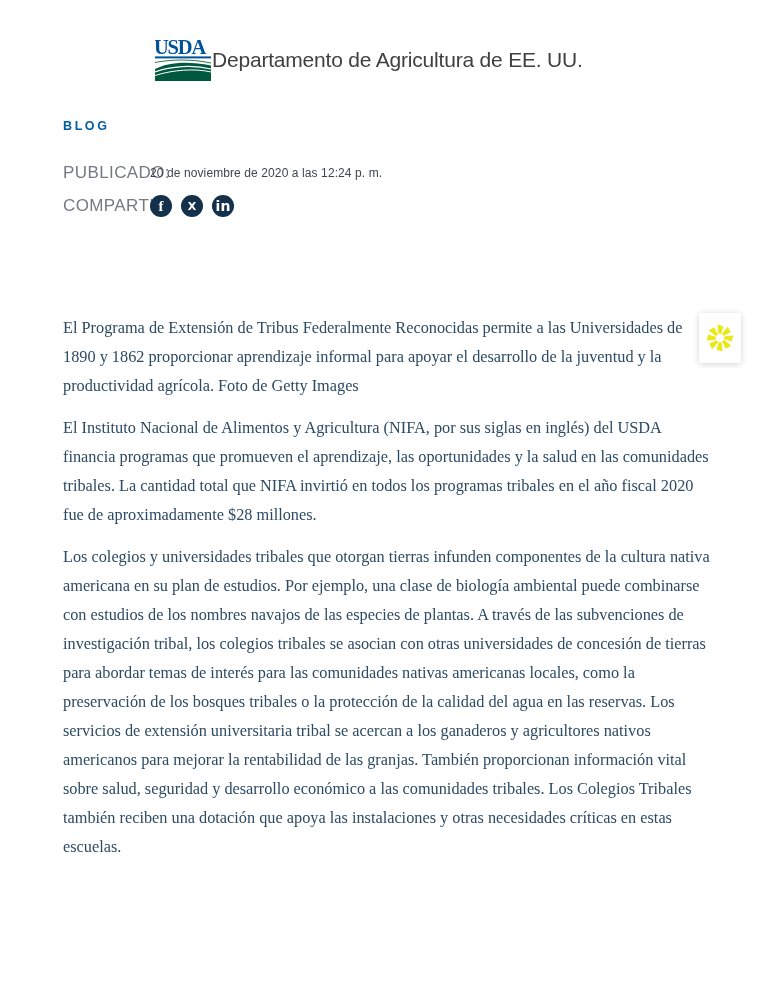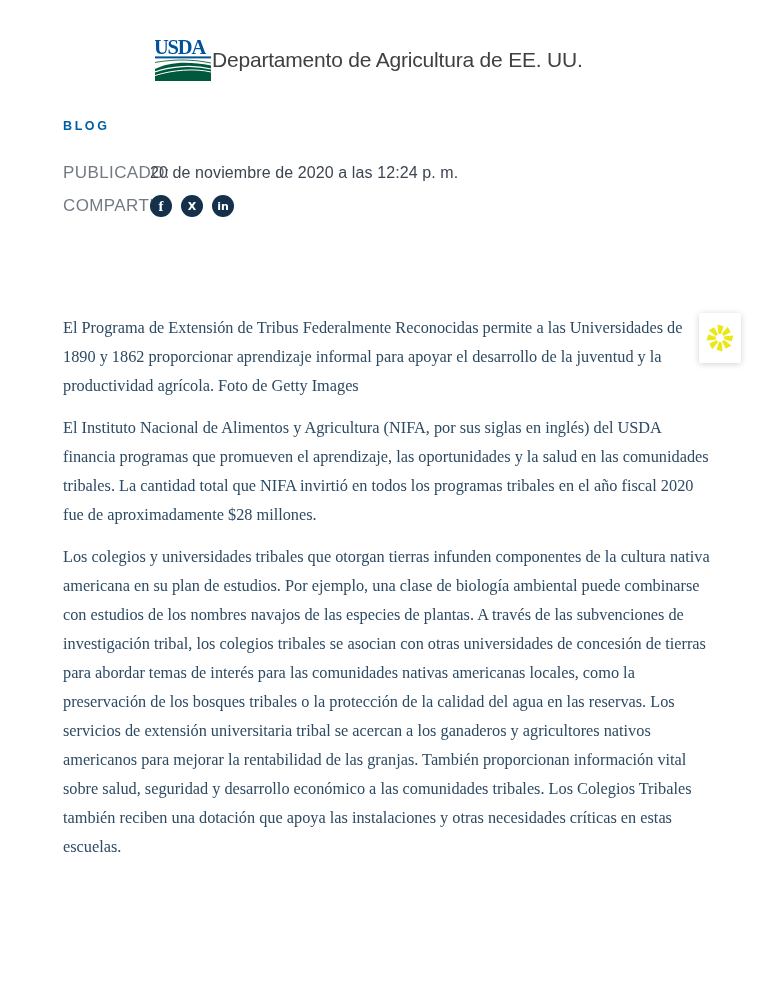--- a/index.html
+++ b/index.html
@@ -33,33 +33,33 @@
     color:#1a4480; letter-spacing:-0.1px;
   }
 
   .meta { margin-top:30px; }
   .meta-row { display:flex; align-items:center; }
   .meta-row + .meta-row { margin-top:12px; }
   .meta-label {
     width:87px; flex:0 0 auto;
     font-size:17px; color:#737a82; letter-spacing:0.4px;
   }
-  .meta-value { font-size:16px; color:#3d4551; letter-spacing:0.1px; }
+  .meta-value { font-size:12px; color:#3d4551; letter-spacing:0.1px; }
 
   .share-icons { display:flex; gap:9px; align-items:center; }
   .share-icon {
     width:22px; height:22px; border-radius:50%;
     background:#14304a; color:#ffffff;
     display:inline-flex; align-items:center; justify-content:center;
     cursor:pointer;
   }
   .share-icon span { display:block; line-height:1; }
   .glyph-f  { font-family:"Liberation Serif", serif; font-weight:700; font-size:15px; margin-top:1px;}
   .glyph-x  { font-family:"DejaVu Sans", sans-serif; font-weight:700; font-size:11px; }
-  .glyph-in { font-family:"DejaVu Sans", sans-serif; font-weight:700; font-size:11px; letter-spacing:0; }
+  .glyph-in { font-family:"DejaVu Sans", sans-serif; font-weight:700; font-size:14px; letter-spacing:0; }
 
   
   .img-placeholder {
     position:absolute; left:699px; top:313px;
     width:42px; height:50px; background:#ffffff; border-radius:2px;
     box-shadow:0 1px 6px rgba(0,0,0,0.18);
     display:flex; align-items:center; justify-content:center;
   }
 
   

